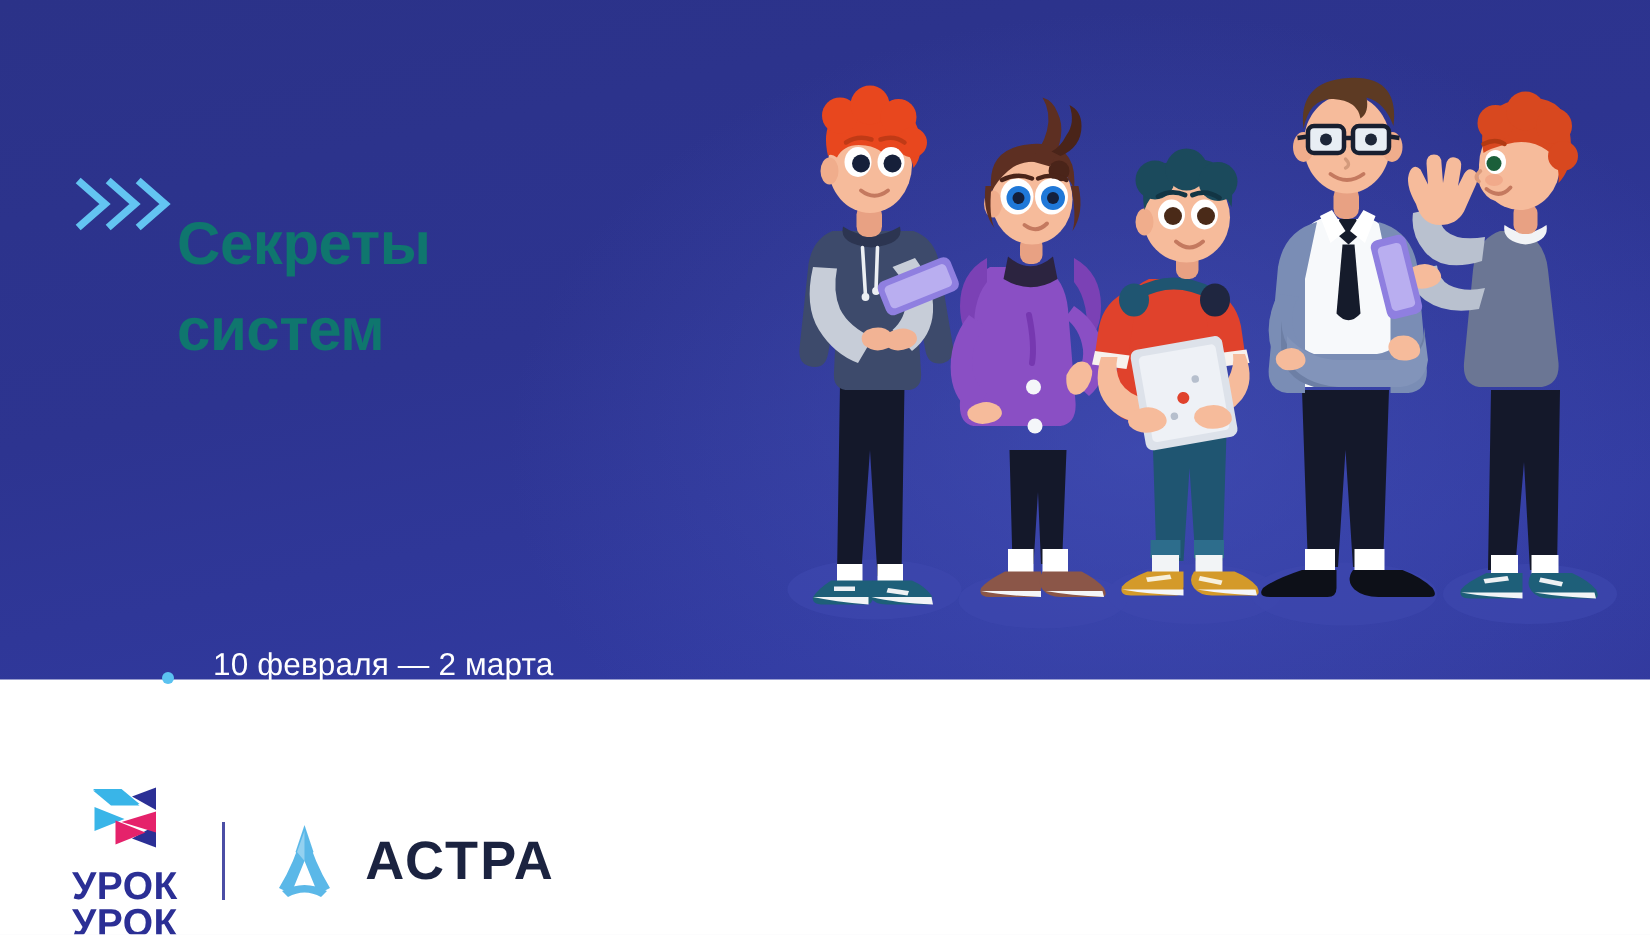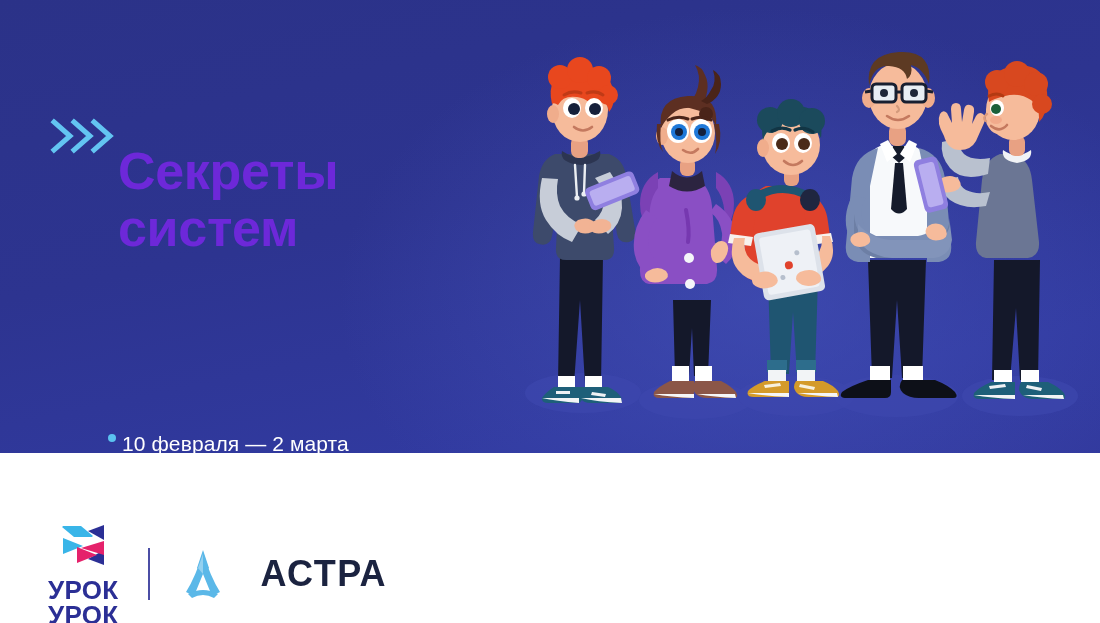--- a/index.html
+++ b/index.html
@@ -27,29 +27,29 @@
   .wave{
     position:absolute;left:0;top:0;width:1100px;height:623px;
     pointer-events:none;
   }
   
   .chevrons{
     position:absolute;left:50px;top:112px;width:70px;height:48px;
   }
   .title{
     position:absolute;left:118px;top:108px;width:470px;
-    color:#6d28d9;
-    font-size:52px;line-height:57px;font-weight:bold;
+    color:#0f766e;
+    font-size:40px;line-height:57px;font-weight:bold;
     letter-spacing:-0.3px;
   }
   .title .tl{display:block;white-space:nowrap;}
   
   .date-row{
     position:absolute;left:108px;top:432px;
-    display:flex;align-items:flex-start;gap:6px;
+    display:flex;align-items:flex-end;gap:26px;
   }
   .date-bullet{
     width:8px;height:8px;border-radius:50%;background:#5bc2f0;
     flex:0 0 auto;margin-top:2px;
   }
   .date-text{
     color:#ffffff;font-size:21px;font-weight:normal;letter-spacing:0.1px;
     white-space:nowrap;
   }
   
@@ -61,21 +61,21 @@
   .urok-mark{width:48px;height:48px;flex:0 0 auto;}
   .urok-words{
     display:flex;flex-direction:column;justify-content:center;
     color:#2b2f95;font-weight:bold;font-size:26px;line-height:25px;
     letter-spacing:0.3px;
   }
   .divider{
     width:2px;height:52px;background:#2b2f95;opacity:.85;
     margin:0 26px 0 30px;flex:0 0 auto;
   }
-  .logo-astra{display:flex;align-items:center;gap:30px;}
+  .logo-astra{display:flex;align-items:center;gap:13px;}
   .astra-mark{width:54px;height:52px;flex:0 0 auto;}
   .astra-word{
     color:#1b2340;font-weight:bold;font-size:36px;letter-spacing:1.5px;
   }
   
   .illustration{
     position:absolute;left:500px;top:28px;width:600px;height:400px;
   }
 </style>
 </head>

